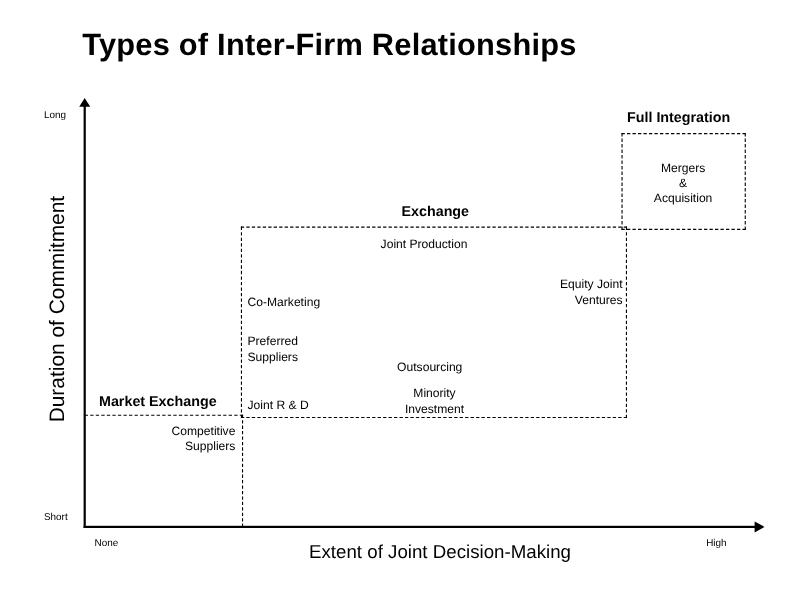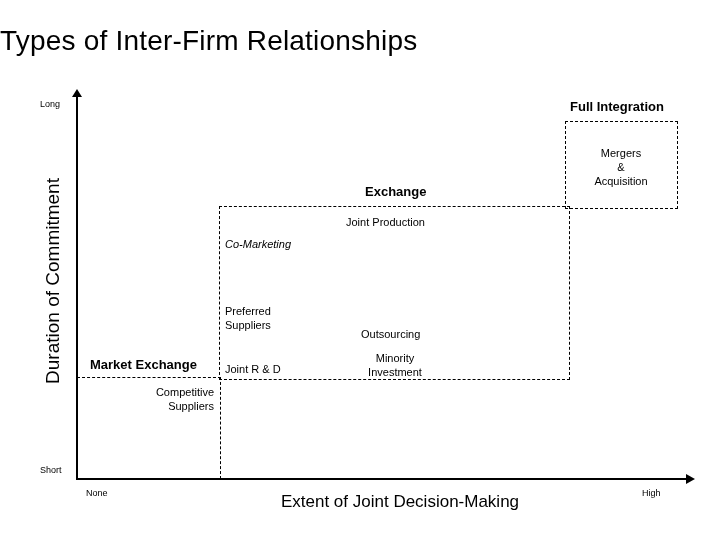--- a/index.html
+++ b/index.html
@@ -23,22 +23,23 @@
     height: 540px;
   }
 
   .abs { position: absolute; }
 
   
   #title {
     left: 0;
     top: 24px;
     width: 599px;
+    text-align: center;
     font-size: 28px;
-    font-weight: 400;
+    font-weight: 700;
     letter-spacing: 0.2px;
     line-height: 34px;
     white-space: nowrap;
   }
 
   
   #y-axis-line {
     left: 76px;
     top: 96px;
     width: 2px;
@@ -142,21 +143,21 @@
     line-height: 14px;
     white-space: nowrap;
   }
   .item.c { text-align: center; }
   .item.r { text-align: right; }
 
   #item-mergers-acquisition {
     left: 580px; top: 146px; width: 82px;
   }
   #item-joint-production    { left: 346px; top: 215px; }
-  #item-co-marketing        { left: 225px; top: 237px; font-style: italic; }
+  #item-co-marketing        { left: 225px; top: 268px; }
   #item-equity-joint-ventures {
     left: 466px; top: 252px; width: 100px;
   }
   #item-preferred-suppliers { left: 225px; top: 304px; }
   #item-outsourcing         { left: 361px; top: 304px; margin-top: 23px; }
   #item-joint-rd            { left: 225px; top: 362px; }
   #item-minority-investment {
     left: 345px; top: 351px; width: 100px;
   }
   #item-competitive-suppliers {
@@ -188,19 +189,20 @@
   <div class="abs region-box" id="box-alliance"></div>
   <div class="abs region-box" id="box-market-exchange"></div>
 
   <div class="abs region-label" id="label-full-integration">Full  Integration</div>
   <div class="abs region-label" id="label-alliance">Exchange</div>
   <div class="abs region-label" id="label-market-exchange">Market  Exchange</div>
 
   <div class="abs item c" id="item-mergers-acquisition">Mergers<br>&amp;<br>Acquisition</div>
   <div class="abs item" id="item-joint-production">Joint Production</div>
   <div class="abs item" id="item-co-marketing">Co-Marketing</div>
+  <div class="abs item r" id="item-equity-joint-ventures">Equity Joint<br>Ventures</div>
   <div class="abs item" id="item-preferred-suppliers">Preferred<br>Suppliers</div>
   <div class="abs item" id="item-outsourcing">Outsourcing</div>
   <div class="abs item" id="item-joint-rd">Joint R &amp; D</div>
   <div class="abs item c" id="item-minority-investment">Minority<br>Investment</div>
   <div class="abs item r" id="item-competitive-suppliers">Competitive<br>Suppliers</div>
 
 </div>
 
 </body></html>

